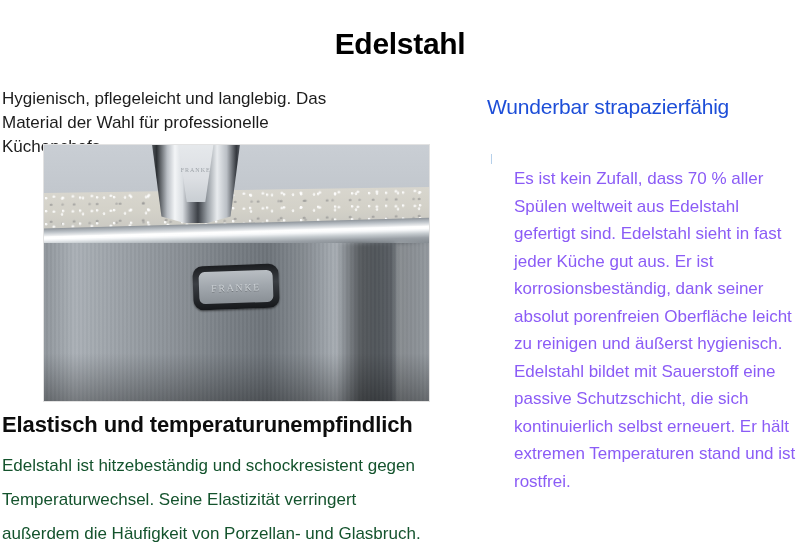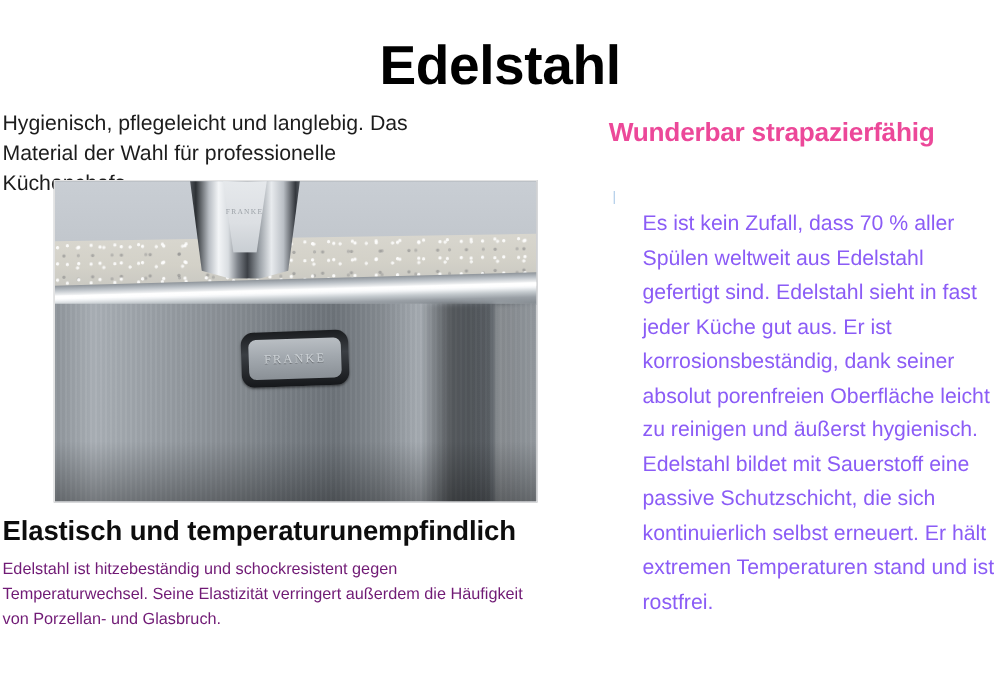--- a/index.html
+++ b/index.html
@@ -17,21 +17,21 @@
     -webkit-font-smoothing: antialiased;
   }
 
   
   .page-title {
     position: absolute;
     left: 0;
     top: 2px;
     width: 800px;
     text-align: center;
-    font-size: 44px;
+    font-size: 30px;
     font-weight: bold;
     letter-spacing: -0.3px;
     color: #000000;
     line-height: 44px;
   }
 
   
   .left-col {
     position: absolute;
     left: 2px;
@@ -201,33 +201,33 @@
     font-size: 22px;
     font-weight: bold;
     color: #0d0d0d;
     letter-spacing: -0.1px;
   }
   .left-body {
     position: absolute;
     left: 2px;
     top: 432px;
     width: 420px;
-    font-size: 13px;
-    line-height: 20px;
-    color: #701a75;
+    font-size: 17px;
+    line-height: 34px;
+    color: #14532d;
   }
 
   
   .right-heading {
     position: absolute;
     left: 487px;
     top: 78px;
     font-size: 21px;
-    font-weight: bold;
-    color: #ec4899;
+    font-weight: normal;
+    color: #1d4ed8;
     letter-spacing: -0.2px;
   }
   .right-block {
     position: absolute;
     left: 490px;
     top: 148px;
     width: 306px;
     display: flex;
   }
   .right-bullet {

